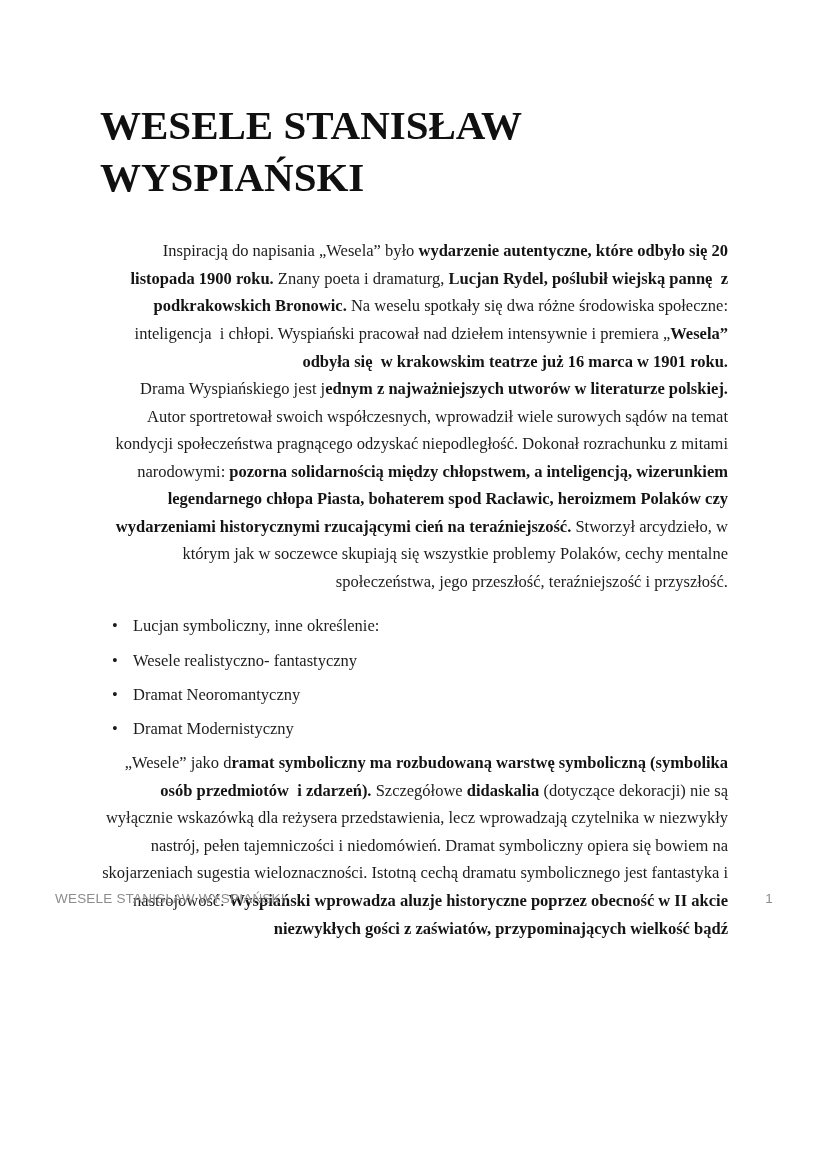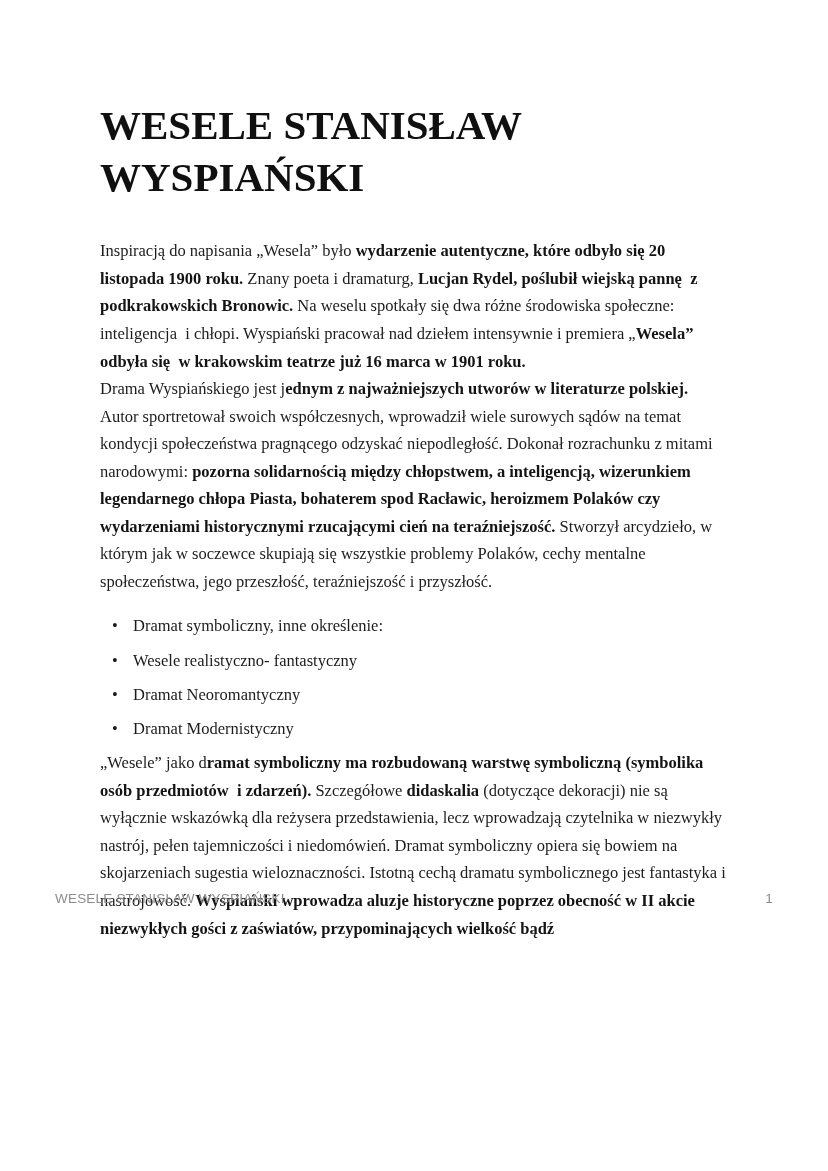--- a/index.html
+++ b/index.html
@@ -32,20 +32,21 @@
     line-height: 1.2;
     font-weight: 700;
     color: #101010;
   }
   p.body-paragraph {
     margin: 0;
     font-size: 16.5px;
     line-height: 1.67;
     white-space: pre-wrap;
     color: #1c1c1c;
+    text-align: right;
   }
   p.body-paragraph b { font-weight: 700; color: #141414; }
   ul.bullet-list {
     list-style: none;
     margin: 17px 0 0 0;
     padding: 0;
   }
   ul.bullet-list li {
     position: relative;
     padding-left: 33px;
@@ -87,21 +88,21 @@
     </section>
 
     <section>
       <p class="body-paragraph"><span>Drama Wyspiańskiego jest j</span><b>ednym z najważniejszych utworów w literaturze polskiej. </b><span>Autor sportretował swoich współczesnych, wprowadził wiele surowych sądów na temat kondycji społeczeństwa pragnącego odzyskać niepodległość. Dokonał rozrachunku z mitami narodowymi: </span><b>pozorna solidarnością między chłopstwem, a inteligencją, wizerunkiem legendarnego chłopa Piasta, bohaterem spod Racławic, heroizmem Polaków czy wydarzeniami historycznymi rzucającymi cień na teraźniejszość. </b><span>Stworzył arcydzieło, w którym jak w soczewce skupiają się wszystkie problemy Polaków, cechy mentalne społeczeństwa, jego przeszłość, teraźniejszość i przyszłość.</span></p>
     </section>
 
     <section>
       <ul class="bullet-list">
         <li>
           <span class="bullet">•</span>
-          <span>Dramat symboliczny, inne określenie:</span>
+          <span>Lucjan symboliczny, inne określenie:</span>
         </li>
         <li>
           <span class="bullet">•</span>
           <span>Wesele realistyczno- fantastyczny</span>
         </li>
         <li>
           <span class="bullet">•</span>
           <span>Dramat Neoromantyczny</span>
         </li>
         <li>

